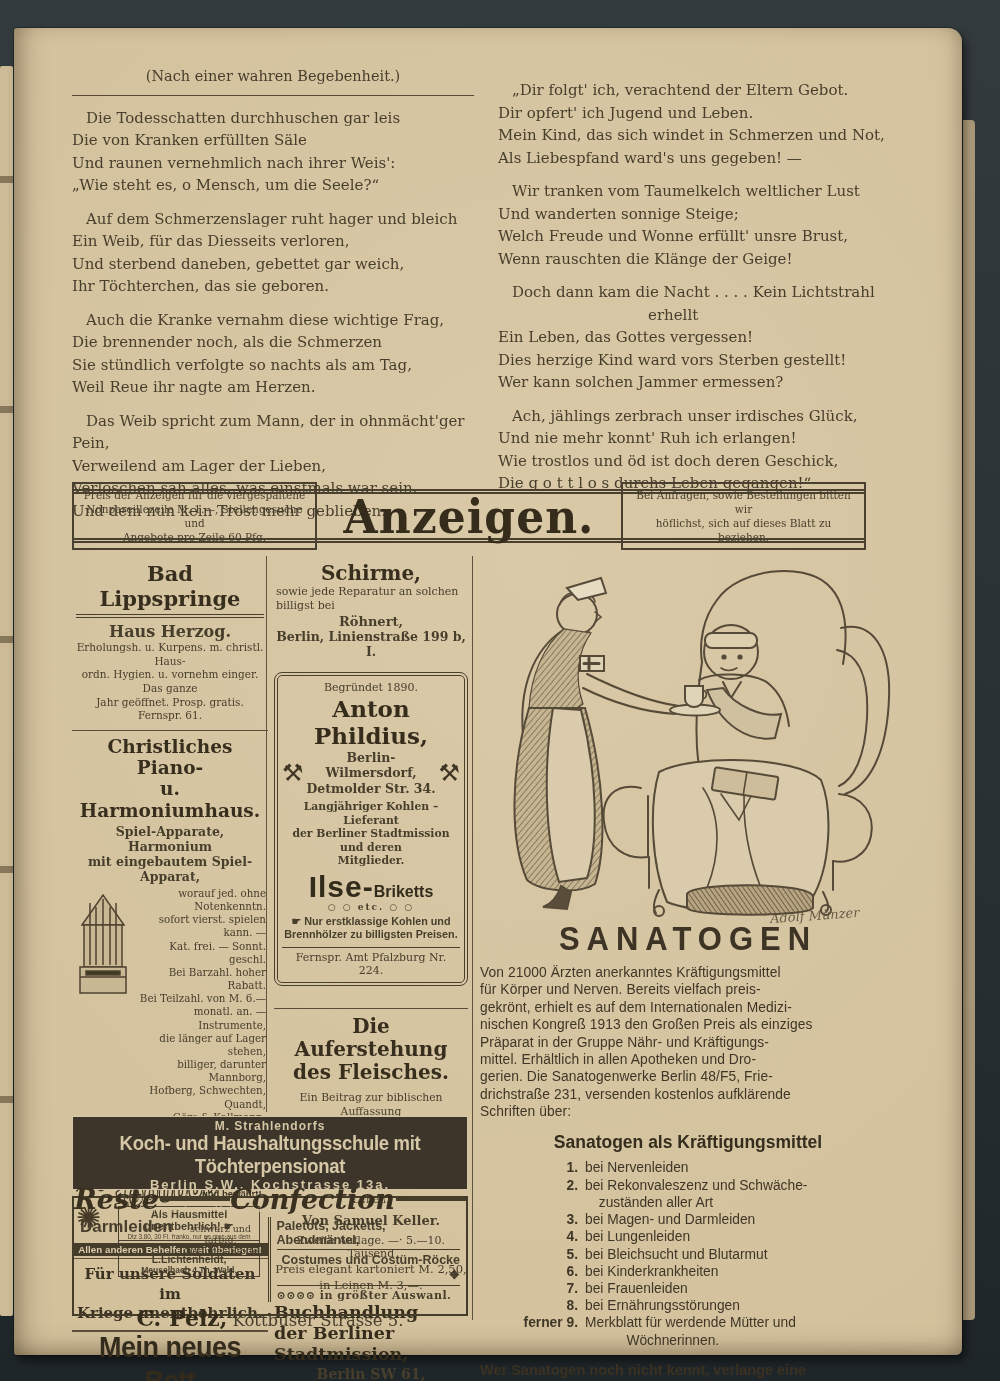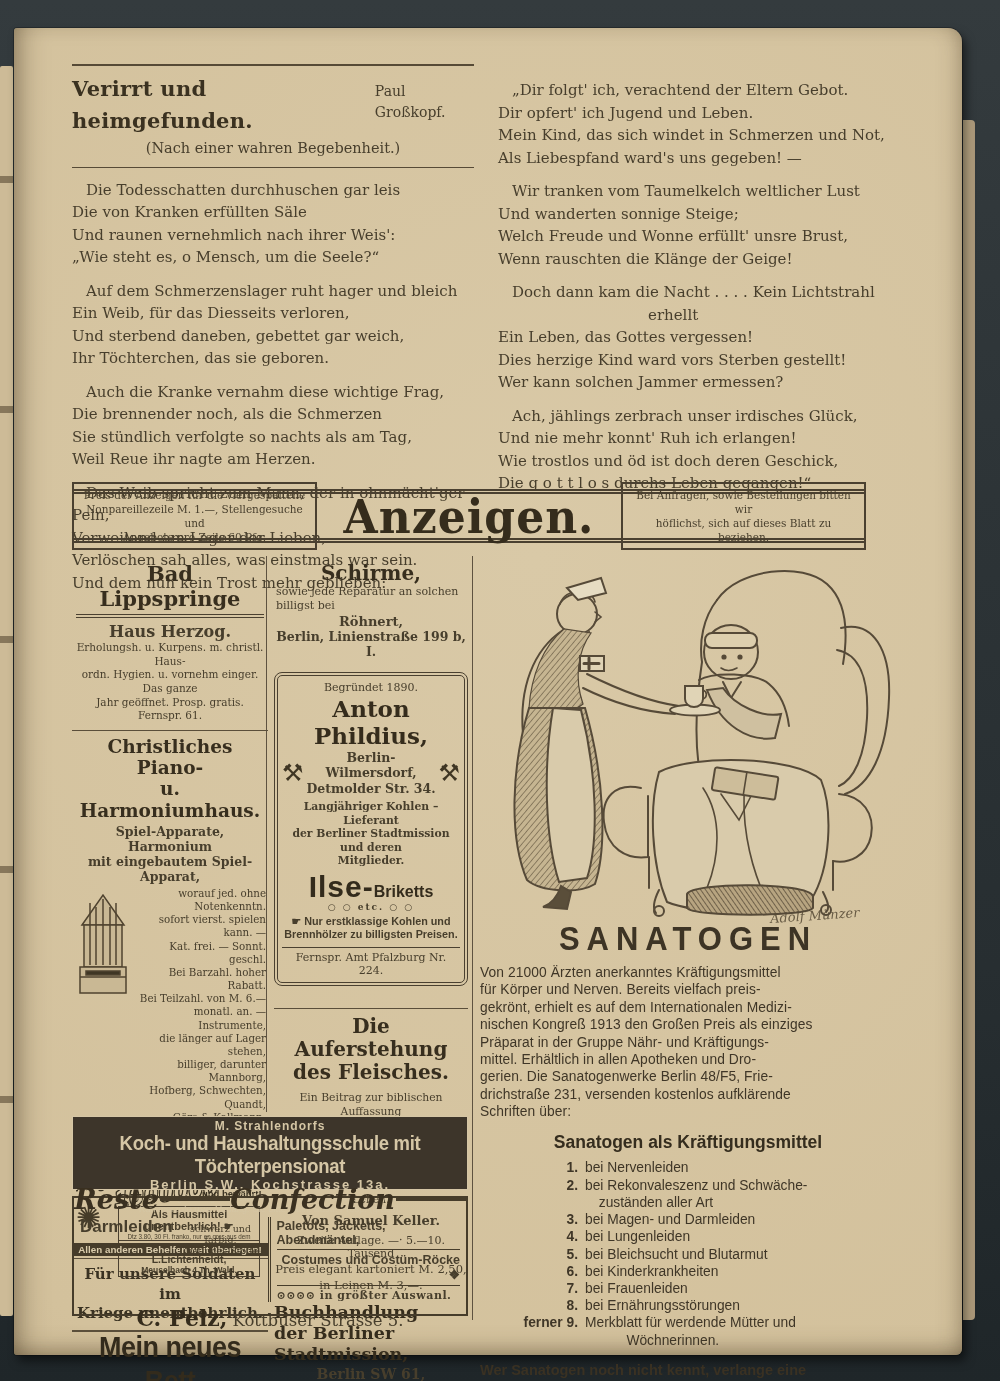--- a/index.html
+++ b/index.html
@@ -162,24 +162,20 @@
 </style>
 </head>
 <body>
 
 <div class="stack-left"></div>
 <div class="stack-right"></div>
 
 <div class="page">
 
   <div class="poem-col poem-left">
-    <div class="poem-head">
-      <span class="poem-title">Verirrt und heimgefunden.</span>
-      <span class="poem-author">Paul Großkopf.</span>
-    </div>
     <div class="poem-subtitle">(Nach einer wahren Begebenheit.)</div>
     <hr class="poem-rule">
     <div class="stanza pre">Die Todesschatten durchhuschen gar leis
 Die von Kranken erfüllten Säle
 Und raunen vernehmlich nach ihrer Weis':
 „Wie steht es, o Mensch, um die Seele?“</div>
     <div class="stanza pre">Auf dem Schmerzenslager ruht hager und bleich
 Ein Weib, für das Diesseits verloren,
 Und sterbend daneben, gebettet gar weich,
 Ihr Töchterchen, das sie geboren.</div>

